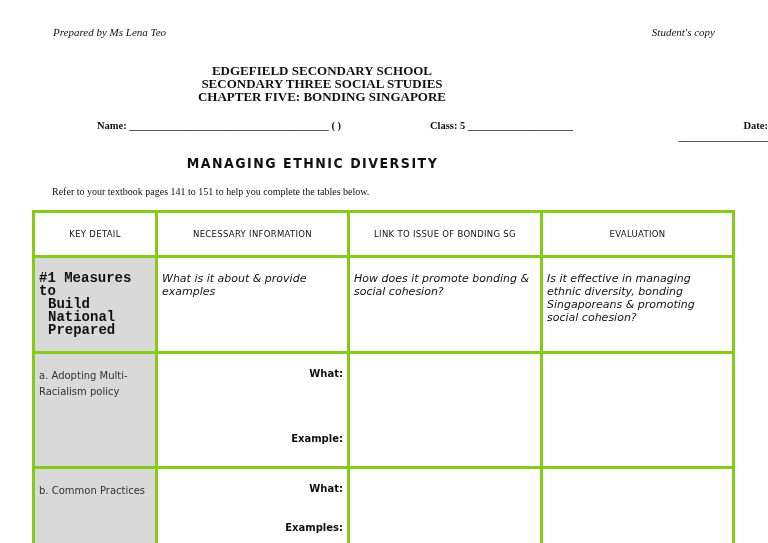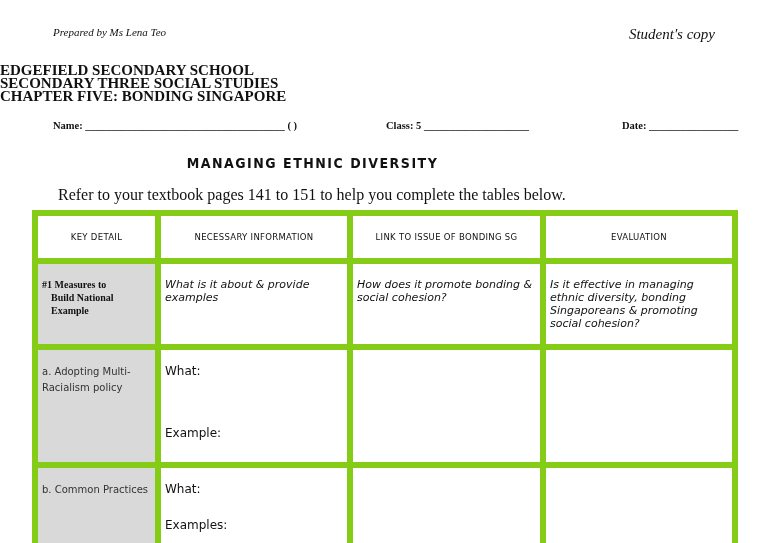--- a/index.html
+++ b/index.html
@@ -1,41 +1,41 @@
 <!DOCTYPE html>
 <html><head>
 <meta charset="utf-8">
 <style>
   html, body { margin: 0; padding: 0; background: #ffffff; }
   body { width: 768px; height: 543px; position: relative; overflow: hidden; color: #111; }
   .serif { font-family: "Liberation Serif", "DejaVu Serif", serif; }
   .abs { position: absolute; text-align: right; }
 
   .prepared { left: 53px; top: 26px; font-size: 11px; font-style: italic; }
-  .copy { right: 53px; top: 26px; font-size: 15px; font-style: italic; text-align: right; }
+  .copy { right: 53px; top: 26px; font-size: 11px; font-style: italic; text-align: right; }
 
-  .school { left: 0; width: 644px; top: 64px; text-align: left; font-size: 15px; font-weight: bold; line-height: 13px; }
+  .school { left: 0; width: 644px; top: 64px; text-align: center; font-size: 13px; font-weight: bold; line-height: 13px; }
 
-  .meta-row { top: 120px; font-size: 10.5px; font-weight: bold; }
+  .meta-row { top: 120px; font-size: 10.5px; font-weight: bold; margin-left: 44px; }
   .name { left: 53px; }
   .cls { left: 386px; }
   .date { left: 622px; }
 
   .title { left: 0; width: 625px; top: 155px; text-align: center; font-size: 14px; font-weight: bold; letter-spacing: 1.5px; font-family: "DejaVu Sans", sans-serif; font-stretch: condensed; }
-  .instr { left: 58px; top: 186px; font-size: 16px; }
+  .instr { left: 52px; top: 186px; font-size: 10px; }
 
   table.ws { position: absolute; left: 32px; top: 210px; width: 700px; border-collapse: collapse; table-layout: fixed; }
-  table.ws td, table.ws th { border: 6px solid #84cc16; vertical-align: top; padding: 14px 4px; }
+  table.ws td, table.ws th { border: 3px solid #84cc16; vertical-align: top; padding: 14px 4px; }
   table.ws th { font-family: "DejaVu Sans", sans-serif; font-size: 8.5px; font-weight: normal; height: 14px; text-align: center; vertical-align: middle; letter-spacing: 0.3px; }
   .key { background: #d9d9d9; }
-  .section-title { font-family: Liberation Serif, serif; font-weight: bold; font-size: 10px; line-height: 13px; padding-left: 0; }
+  .section-title { font-family: Liberation Mono, monospace; font-weight: bold; font-size: 14px; line-height: 13px; padding-left: 0; }
   .section-title .indent { padding-left: 9px; display: block; }
   .italic-q { font-family: "DejaVu Sans", sans-serif; font-style: italic; font-size: 11px; line-height: 13px; }
   .item-label { font-family: "DejaVu Sans", sans-serif; font-size: 10px; line-height: 16px; color: #333; }
-  .small-lbl { font-family: "DejaVu Sans", sans-serif; font-size: 12px; font-weight: normal; display: block; }
+  .small-lbl { font-family: "DejaVu Sans", sans-serif; font-size: 10px; font-weight: bold; display: block; text-align: right; }
   .cell-flex { display: flex; flex-direction: column; justify-content: space-between; height: 100%; }
 </style>
 </head>
 <body>
 
 <div class="abs serif prepared">Prepared by Ms Lena Teo</div>
 <div class="abs serif copy">Student's copy</div>
 
 <div class="abs serif school">
   <div>EDGEFIELD SECONDARY SCHOOL</div>
@@ -61,21 +61,21 @@
       <tr>
     <th>KEY DETAIL</th>
     <th>NECESSARY INFORMATION</th>
     <th>LINK TO ISSUE OF BONDING SG</th>
     <th>EVALUATION</th>
   </tr>
   <tr style="height:42px">
     <td class="key section-title">
       <span>#1 Measures to</span>
       <span class="indent">Build National</span>
-      <span class="indent">Example</span>
+      <span class="indent">Prepared</span>
     </td>
     <td class="italic-q">What is it about &amp; provide examples</td>
     <td class="italic-q">How does it promote bonding &amp; social cohesion?</td>
     <td class="italic-q">Is it effective in managing ethnic diversity, bonding Singaporeans &amp; promoting social cohesion?</td>
   </tr>
 
   <tr style="height:88px">
     <td class="key item-label">a. Adopting Multi-Racialism policy</td>
     <td>
       <div class="cell-flex" style="height:84px">

